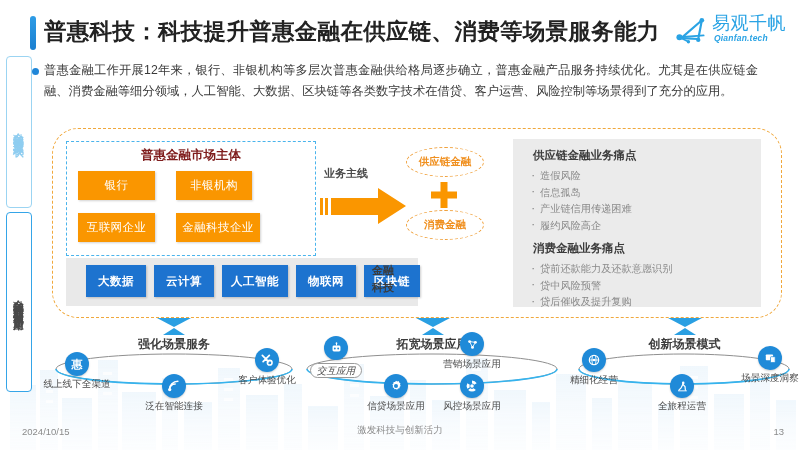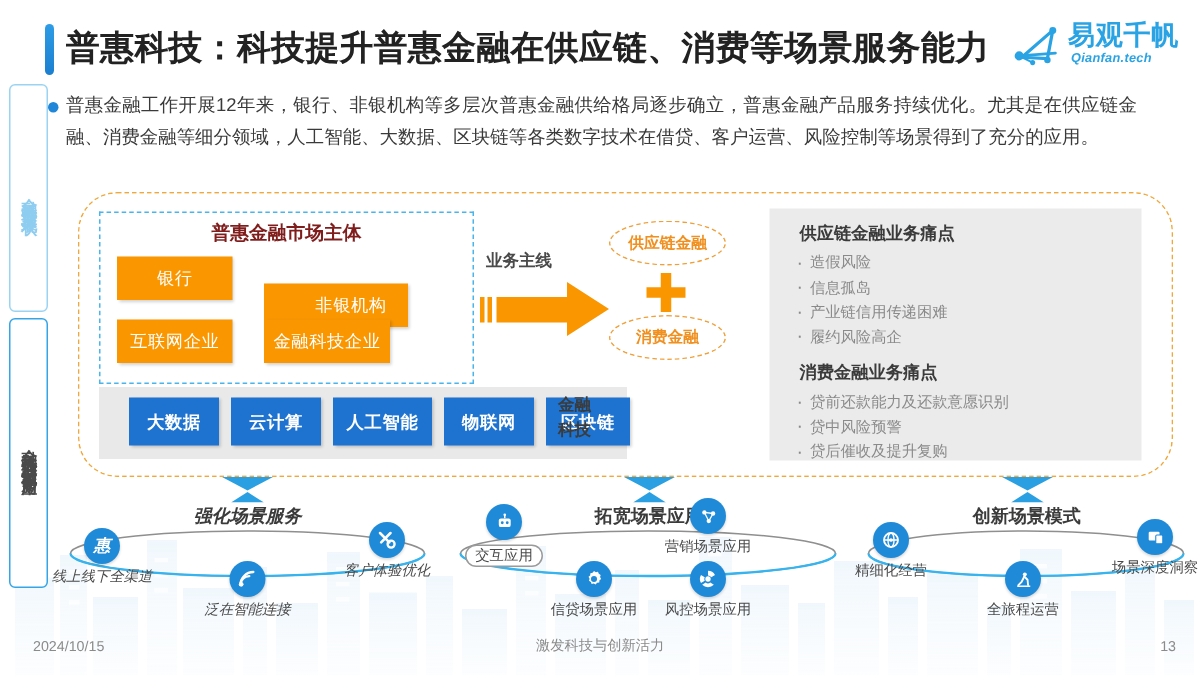--- a/index.html
+++ b/index.html
@@ -33,21 +33,21 @@
     position:absolute;left:30px;top:16px;width:6px;height:34px;border-radius:3px;
     background:linear-gradient(180deg,#2e9ce6 0%,#1b7fd0 100%);
   }
   .slide-title{
     position:absolute;left:44px;top:14px;width:640px;
     font-size:22.5px;font-weight:700;color:#222;letter-spacing:.3px;line-height:36px;
     white-space:nowrap;
   }
   .logo{position:absolute;right:8px;top:10px;width:118px;height:42px;}
   .logo-mark{position:absolute;left:0;top:4px;width:36px;height:34px;}
-  .logo-cn{position:absolute;left:38px;top:1px;font-size:18px;font-weight:700;color:#2aa3e4;letter-spacing:.5px;}
+  .logo-cn{position:absolute;left:38px;top:1px;font-size:18px;font-weight:400;color:#2aa3e4;letter-spacing:.5px;}
   .logo-en{position:absolute;left:40px;top:23px;font-size:8.5px;font-weight:700;color:#2aa3e4;letter-spacing:.2px;font-style:italic;}
 
   .para-dot{position:absolute;left:32px;top:68px;width:7px;height:7px;border-radius:50%;background:#1f86d8;}
   .para{
     position:absolute;left:44px;top:60px;width:714px;
     font-size:12.3px;line-height:21px;color:#3a3a3a;text-align:justify;
   }
 
   
   .dashframe{
@@ -64,21 +64,21 @@
     position:absolute;left:66px;top:147px;width:250px;text-align:center;
     font-size:12.5px;font-weight:700;color:#7f1d1d;
   }
   .obtn{
     position:absolute;height:29px;background:#fa9600;color:#fff;
     display:flex;align-items:center;justify-content:center;
     font-size:11.5px;font-weight:500;letter-spacing:.4px;
     box-shadow:1px 1px 2px rgba(0,0,0,.18);
   }
   .obtn.b1{left:78px;top:171px;width:77px;}
-  .obtn.b2{left:176px;top:189px;width:76px;padding-left:20px;}
+  .obtn.b2{left:176px;top:171px;width:76px;}
   .obtn.b3{left:78px;top:213px;width:77px;}
   .obtn.b4{left:176px;top:213px;width:84px;}
 
   
   .tech-strip{position:absolute;left:66px;top:258px;width:352px;height:48px;background:#e9e9e9;}
   .bbtn{
     position:absolute;top:265px;height:32px;background:#1d73cf;color:#fff;
     display:flex;align-items:center;justify-content:center;
     font-size:11.5px;font-weight:700;letter-spacing:.5px;
     box-shadow:1px 1px 2px rgba(0,0,0,.2);
@@ -108,41 +108,41 @@
   .pain h4{margin:0 0 5px 4px;font-size:11.5px;font-weight:700;color:#3b3b3b;}
   .pain h4.second{margin-top:7px;}
   .pain ul{margin:0;padding:0;list-style:none;}
   .pain li{
     font-size:10.2px;color:#8a8a8a;line-height:16.5px;padding-left:11px;position:relative;
   }
   .pain li:before{content:"·";position:absolute;left:2px;top:-1.5px;font-size:13px;color:#8a8a8a;}
 
   
   .group{position:absolute;top:316px;height:110px;}
-  .g1{left:40px;width:250px;font-style:italic;}
+  .g1{left:49px;width:250px;}
   .g2{left:300px;width:265px;}
   .g3{left:572px;width:225px;}
 
   .bowtie{position:absolute;top:2px;left:50%;margin-left:-17px;width:34px;height:17px;}
   .g-title{
     position:absolute;top:20px;left:0;width:100%;text-align:center;
     font-size:12px;font-weight:700;color:#3b3b3b;
   }
   .ellipse{position:absolute;top:36px;left:4px;width:calc(100% - 8px);height:34px;}
 
   .node{position:absolute;width:96px;text-align:center;}
   .node .ico{
     width:24px;height:24px;border-radius:50%;background:#1f8ad8;
     margin:0 auto;display:flex;align-items:center;justify-content:center;
     box-shadow:0 1px 2px rgba(0,0,0,.18);
   }
   .node .lbl{margin-top:2px;font-size:9.6px;color:#4a4a4a;white-space:nowrap;}
   .node .lbl.boxed{
     display:inline-block;border:1px solid #9a9a9a;border-radius:9px;
-    padding:0 6px;background:#fff;line-height:13px;
+    padding:0 6px;background:#fff;line-height:13px;font-style:italic;
   }
 
   
   .f-date{position:absolute;left:22px;bottom:13px;font-size:9.5px;color:#8b8b8b;}
   .f-center{position:absolute;left:0;bottom:13px;width:800px;text-align:center;font-size:9.5px;color:#8b8b8b;}
   .f-page{position:absolute;right:16px;bottom:13px;font-size:9.5px;color:#8b8b8b;}
 </style>
 </head>
 <body>
 

